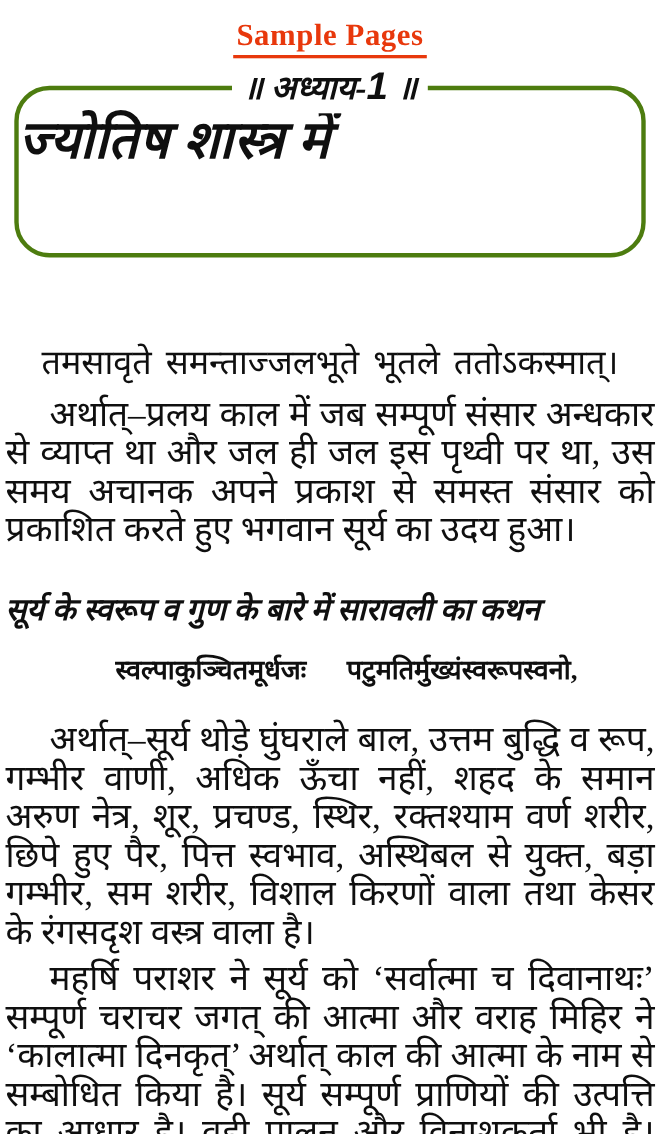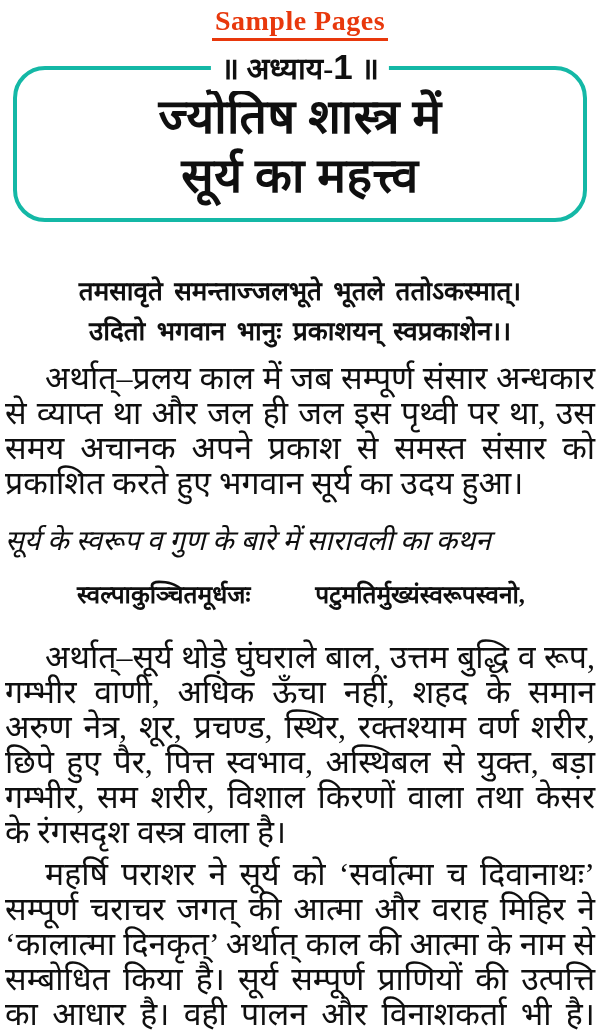--- a/index.html
+++ b/index.html
@@ -7,98 +7,98 @@
     width: 600px;
     height: 1031px;
     background: #ffffff;
     color: #0f0f0f;
     font-family: "Liberation Serif", "DejaVu Serif", serif;
     overflow: hidden;
   }
   .page { padding: 3px 5px 0 5px; }
 
   
-  .banner { text-align: center; margin-top: 2px; }
+  .banner { text-align: center; margin-top: 14px; }
   .banner-label {
     display: inline-block;
     color: #e8380c;
     font-size: 28px;
     font-weight: bold;
     letter-spacing: 0.5px;
     border-bottom: 3px solid #e8380c;
     padding: 0 3px 1px 3px;
     line-height: 32px;
   }
 
   
   .chapter-box {
     position: relative;
     margin: 25px 8px 0 8px;
-    border: 4px solid #14b8a6;
+    border: 4px solid #4d7c0f;
     border-radius: 32px;
     height: 148px;
+    font-style: italic;
   }
   .chapter-badge {
     position: absolute;
     top: -25px;
     left: 50%;
     transform: translateX(-50%);
     background: #ffffff;
     padding: 0 10px;
     font-size: 30px;
     font-weight: bold;
     line-height: 44px;
     white-space: nowrap;
   }
   .chapter-badge .badge-num {
     font-family: "Liberation Sans", "DejaVu Sans", sans-serif;
     font-size: 35px;
     font-weight: 900;
     letter-spacing: 1px;
   }
   .chapter-title {
-    text-align: center;
     font-weight: 900;
     font-size: 48px;
     line-height: 59px;
     padding-top: 17px;
     letter-spacing: 0.5px;
   }
 
   
   .shloka1 {
-    margin-top: 50px;
+    margin-top: 76px;
     text-align: center;
-    font-weight: bold;
-    font-size: 26px;
+    font-weight: normal;
+    font-size: 31px;
     line-height: 40px;
     word-spacing: 5px;
   }
 
   
   .para {
     font-size: 32px;
     line-height: 35px;
     text-align: justify;
     text-indent: 40px;
     margin: 9px 0 0 0;
   }
 
   
   .section-heading {
-    margin-top: 21px;
-    font-weight: normal;
+    margin-top: 38px;
+    font-weight: bold;
     font-style: italic;
     font-size: 28px;
     line-height: 38px;
   }
 
   
   .shloka2 {
-    margin: 16px 70px 0 72px;
+    margin: 16px 70px 0 100px;
     font-weight: bold;
     font-size: 24.5px;
     line-height: 37px;
   }
   .shloka2 .verse-line {
     text-align: justify;
     text-align-last: justify;
   }
 </style>
 </head>
@@ -109,27 +109,25 @@
   <div class="banner">
     <span class="banner-label">Sample Pages</span>
   </div>
 
   <div class="chapter-box">
     <div class="chapter-badge">
       <span>॥ अध्याय-</span><span class="badge-num">1</span><span> ॥</span>
     </div>
     <div class="chapter-title">
       <div>ज्योतिष शास्त्र में</div>
-      <div>सूर्य का महत्त्व</div>
     </div>
   </div>
 
   <div class="shloka1">
     <div class="verse-line">तमसावृते समन्ताज्जलभूते भूतले ततोऽकस्मात्।</div>
-    <div class="verse-line">उदितो भगवान भानुः प्रकाशयन् स्वप्रकाशेन।।</div>
   </div>
 
   <p class="para">अर्थात्–प्रलय काल में जब सम्पूर्ण संसार अन्धकार से व्याप्त था और जल ही जल इस पृथ्वी पर था, उस समय अचानक अपने प्रकाश से समस्त संसार को प्रकाशित करते हुए भगवान सूर्य का उदय हुआ।</p>
 
   <div class="section-heading">सूर्य के स्वरूप व गुण के बारे में सारावली का कथन</div>
 
   <div class="shloka2">
     <div class="verse-line">स्वल्पाकुञ्चितमूर्धजः पटुमतिर्मुख्यंस्वरूपस्वनो,</div>
   </div>
 

